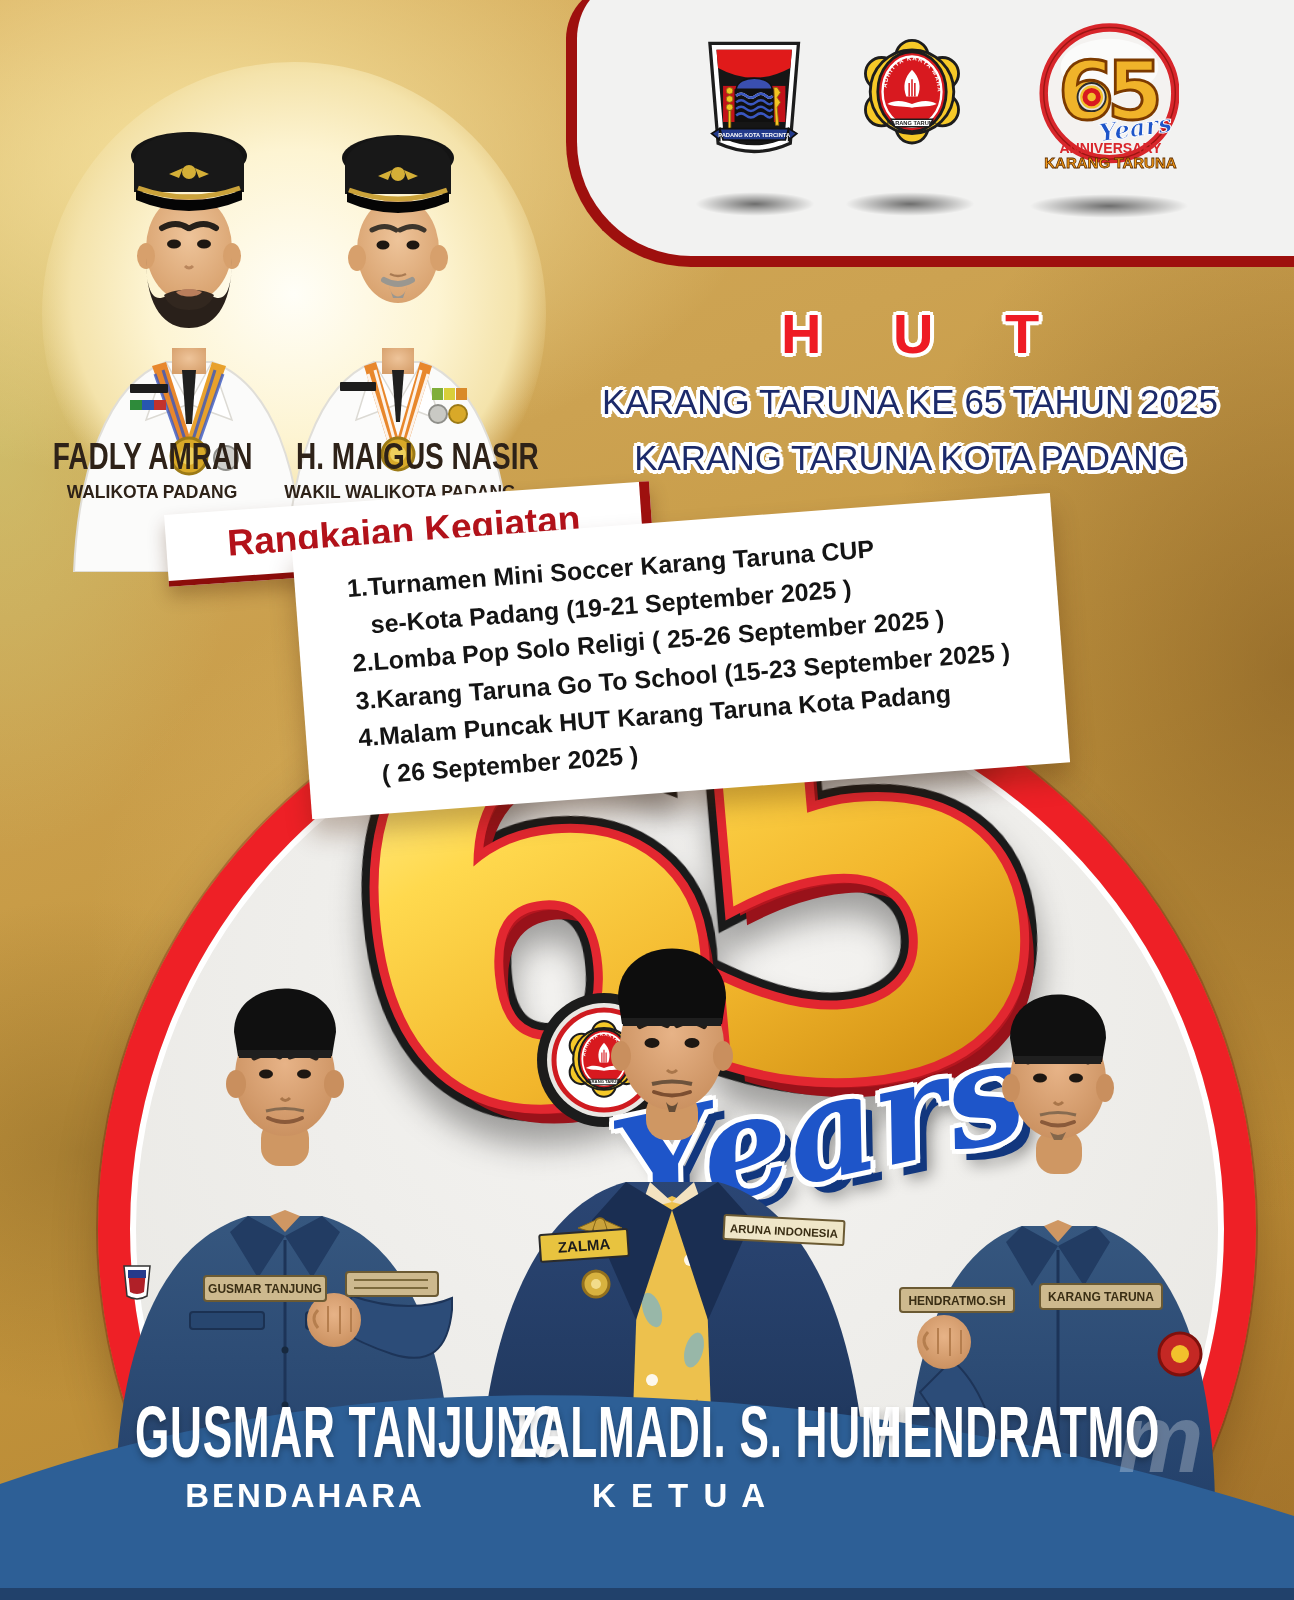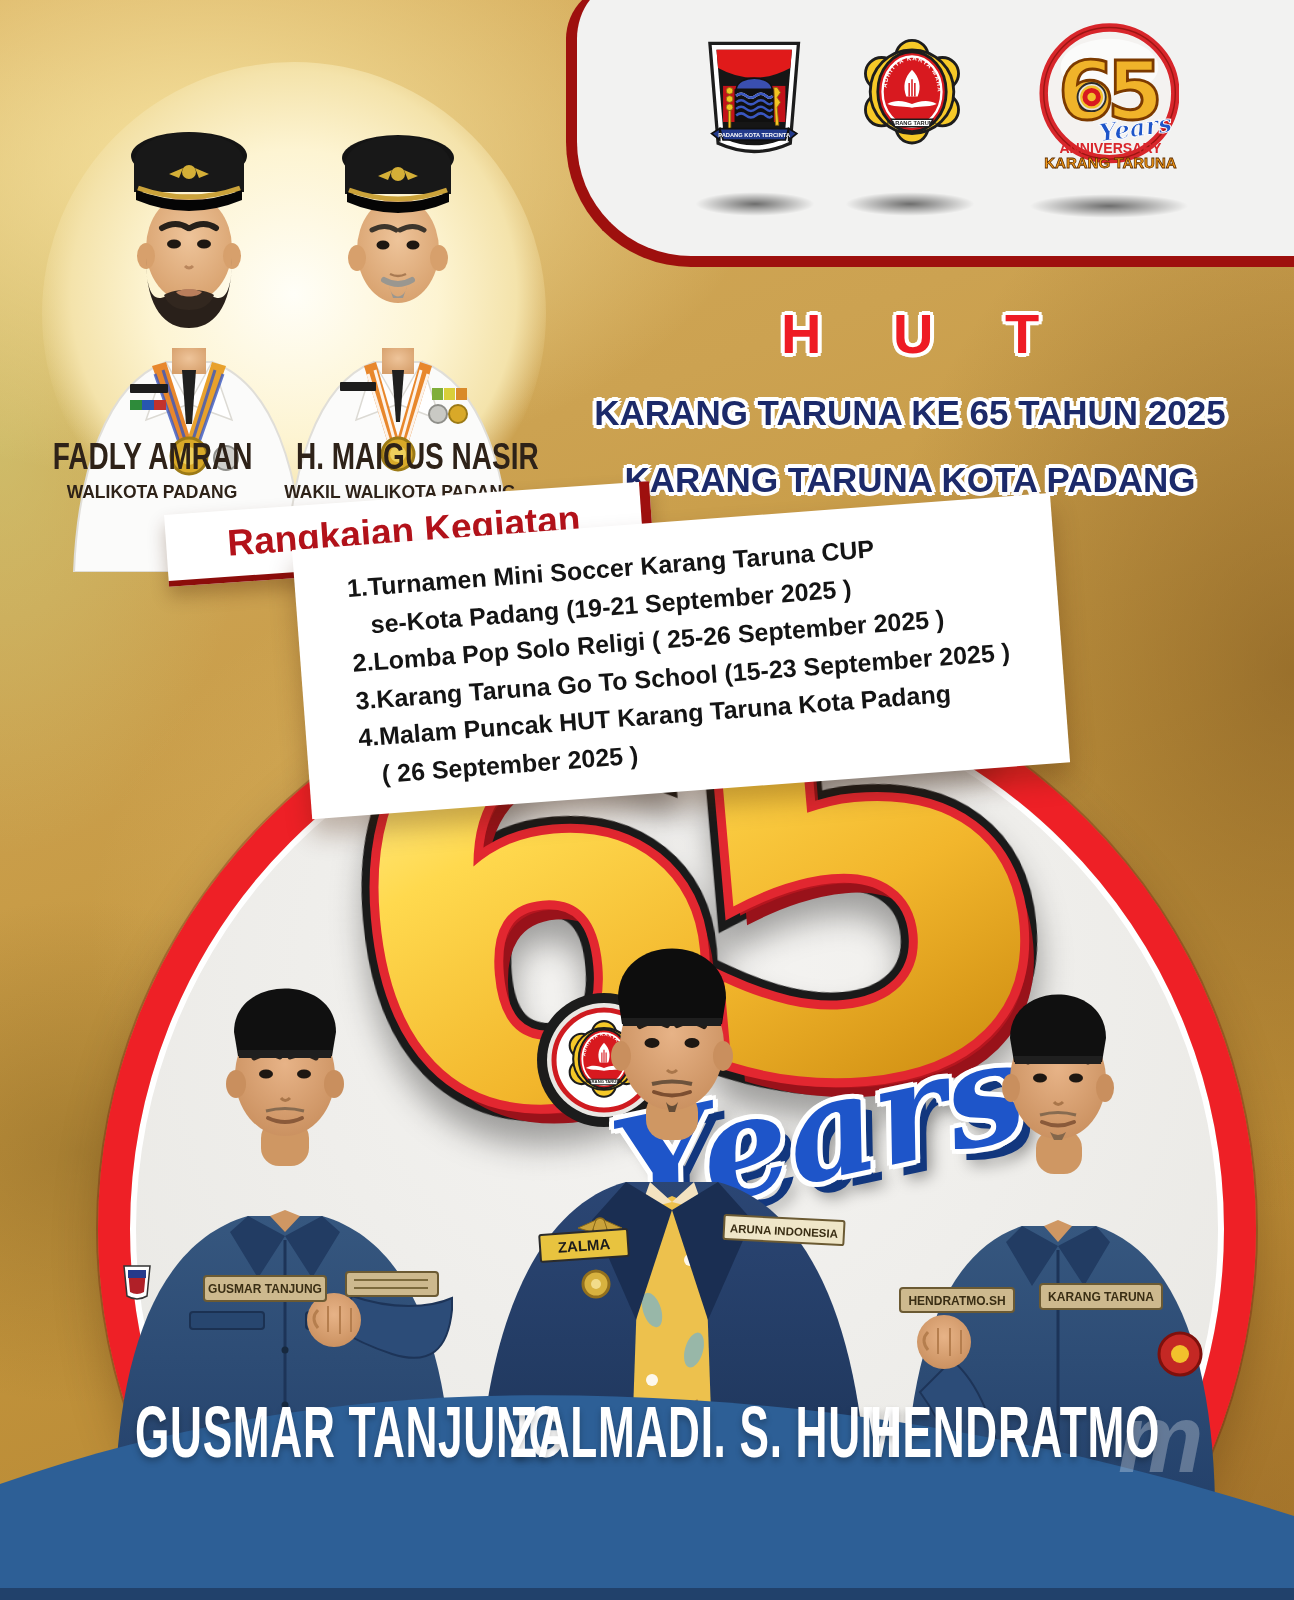--- a/index.html
+++ b/index.html
@@ -21,21 +21,21 @@
   .logos-panel{position:absolute;left:566px;top:-16px;width:742px;height:272px;background:#f2f2f1;
     border-left:11px solid #9e100e;border-bottom:11px solid #9e100e;
     border-bottom-left-radius:125px;border-top-left-radius:55px;z-index:5;}
   .plogo{position:absolute;}
   .lshadow{position:absolute;height:24px;border-radius:50%;
     background:radial-gradient(ellipse at center, rgba(0,0,0,.55), rgba(0,0,0,0) 70%);}
 
   
   .hut{position:absolute;left:560px;top:292px;width:700px;text-align:center;z-index:6;}
   .hut-main{font-size:56px;font-weight:800;color:#ee1b24;letter-spacing:28px;text-indent:28px;margin-top:9px;}
-  .hut-l{font-size:35px;font-weight:700;color:#1c2a6a;margin-top:27px;white-space:nowrap;}
+  .hut-l{font-size:35px;font-weight:400;color:#1c2a6a;margin-top:16px;white-space:nowrap;}
 
   
   .officials-svg{position:absolute;left:34px;top:52px;z-index:3;}
   .oname{position:absolute;z-index:4;text-align:center;color:#2e2218;}
   #on1{left:28px;top:436px;width:248px;}
   #on2{left:270px;top:436px;width:260px;}
   .on-name{font-weight:800;font-size:35px;transform:scale(0.8,1.06);white-space:nowrap;}
   .on-title{font-weight:700;font-size:19px;margin-top:5px;white-space:nowrap;transform:scale(.92,1);}
 
   
@@ -459,22 +459,24 @@
     <div class="ev">   ( 26 September 2025 )</div>
   </div>
 
   <svg class="band-svg" width="1294" height="1600" viewBox="0 0 1294 1600">
     <path d="M0,1484 C240,1400 460,1386 690,1400 C920,1414 1120,1460 1294,1516 L1294,1600 L0,1600 Z" fill="#2d5f96"></path>
     <rect x="0" y="1588" width="1294" height="12" fill="#21416b"></rect>
   </svg>
 
   <div class="cmte" id="c1">
     <div class="c-name">GUSMAR TANJUNG</div>
+    <div class="c-role">BENDAHARA</div>
   </div>
   <div class="cmte" id="c2">
     <div class="c-name">ZALMADI. S. HUM</div>
+    <div class="c-role">K E T U A</div>
   </div>
   <div class="cmte" id="c3">
     <div class="c-name">HENDRATMO</div>
   </div>
 
   <div class="watermark">m</div>
 </div>
 
 </body></html>

